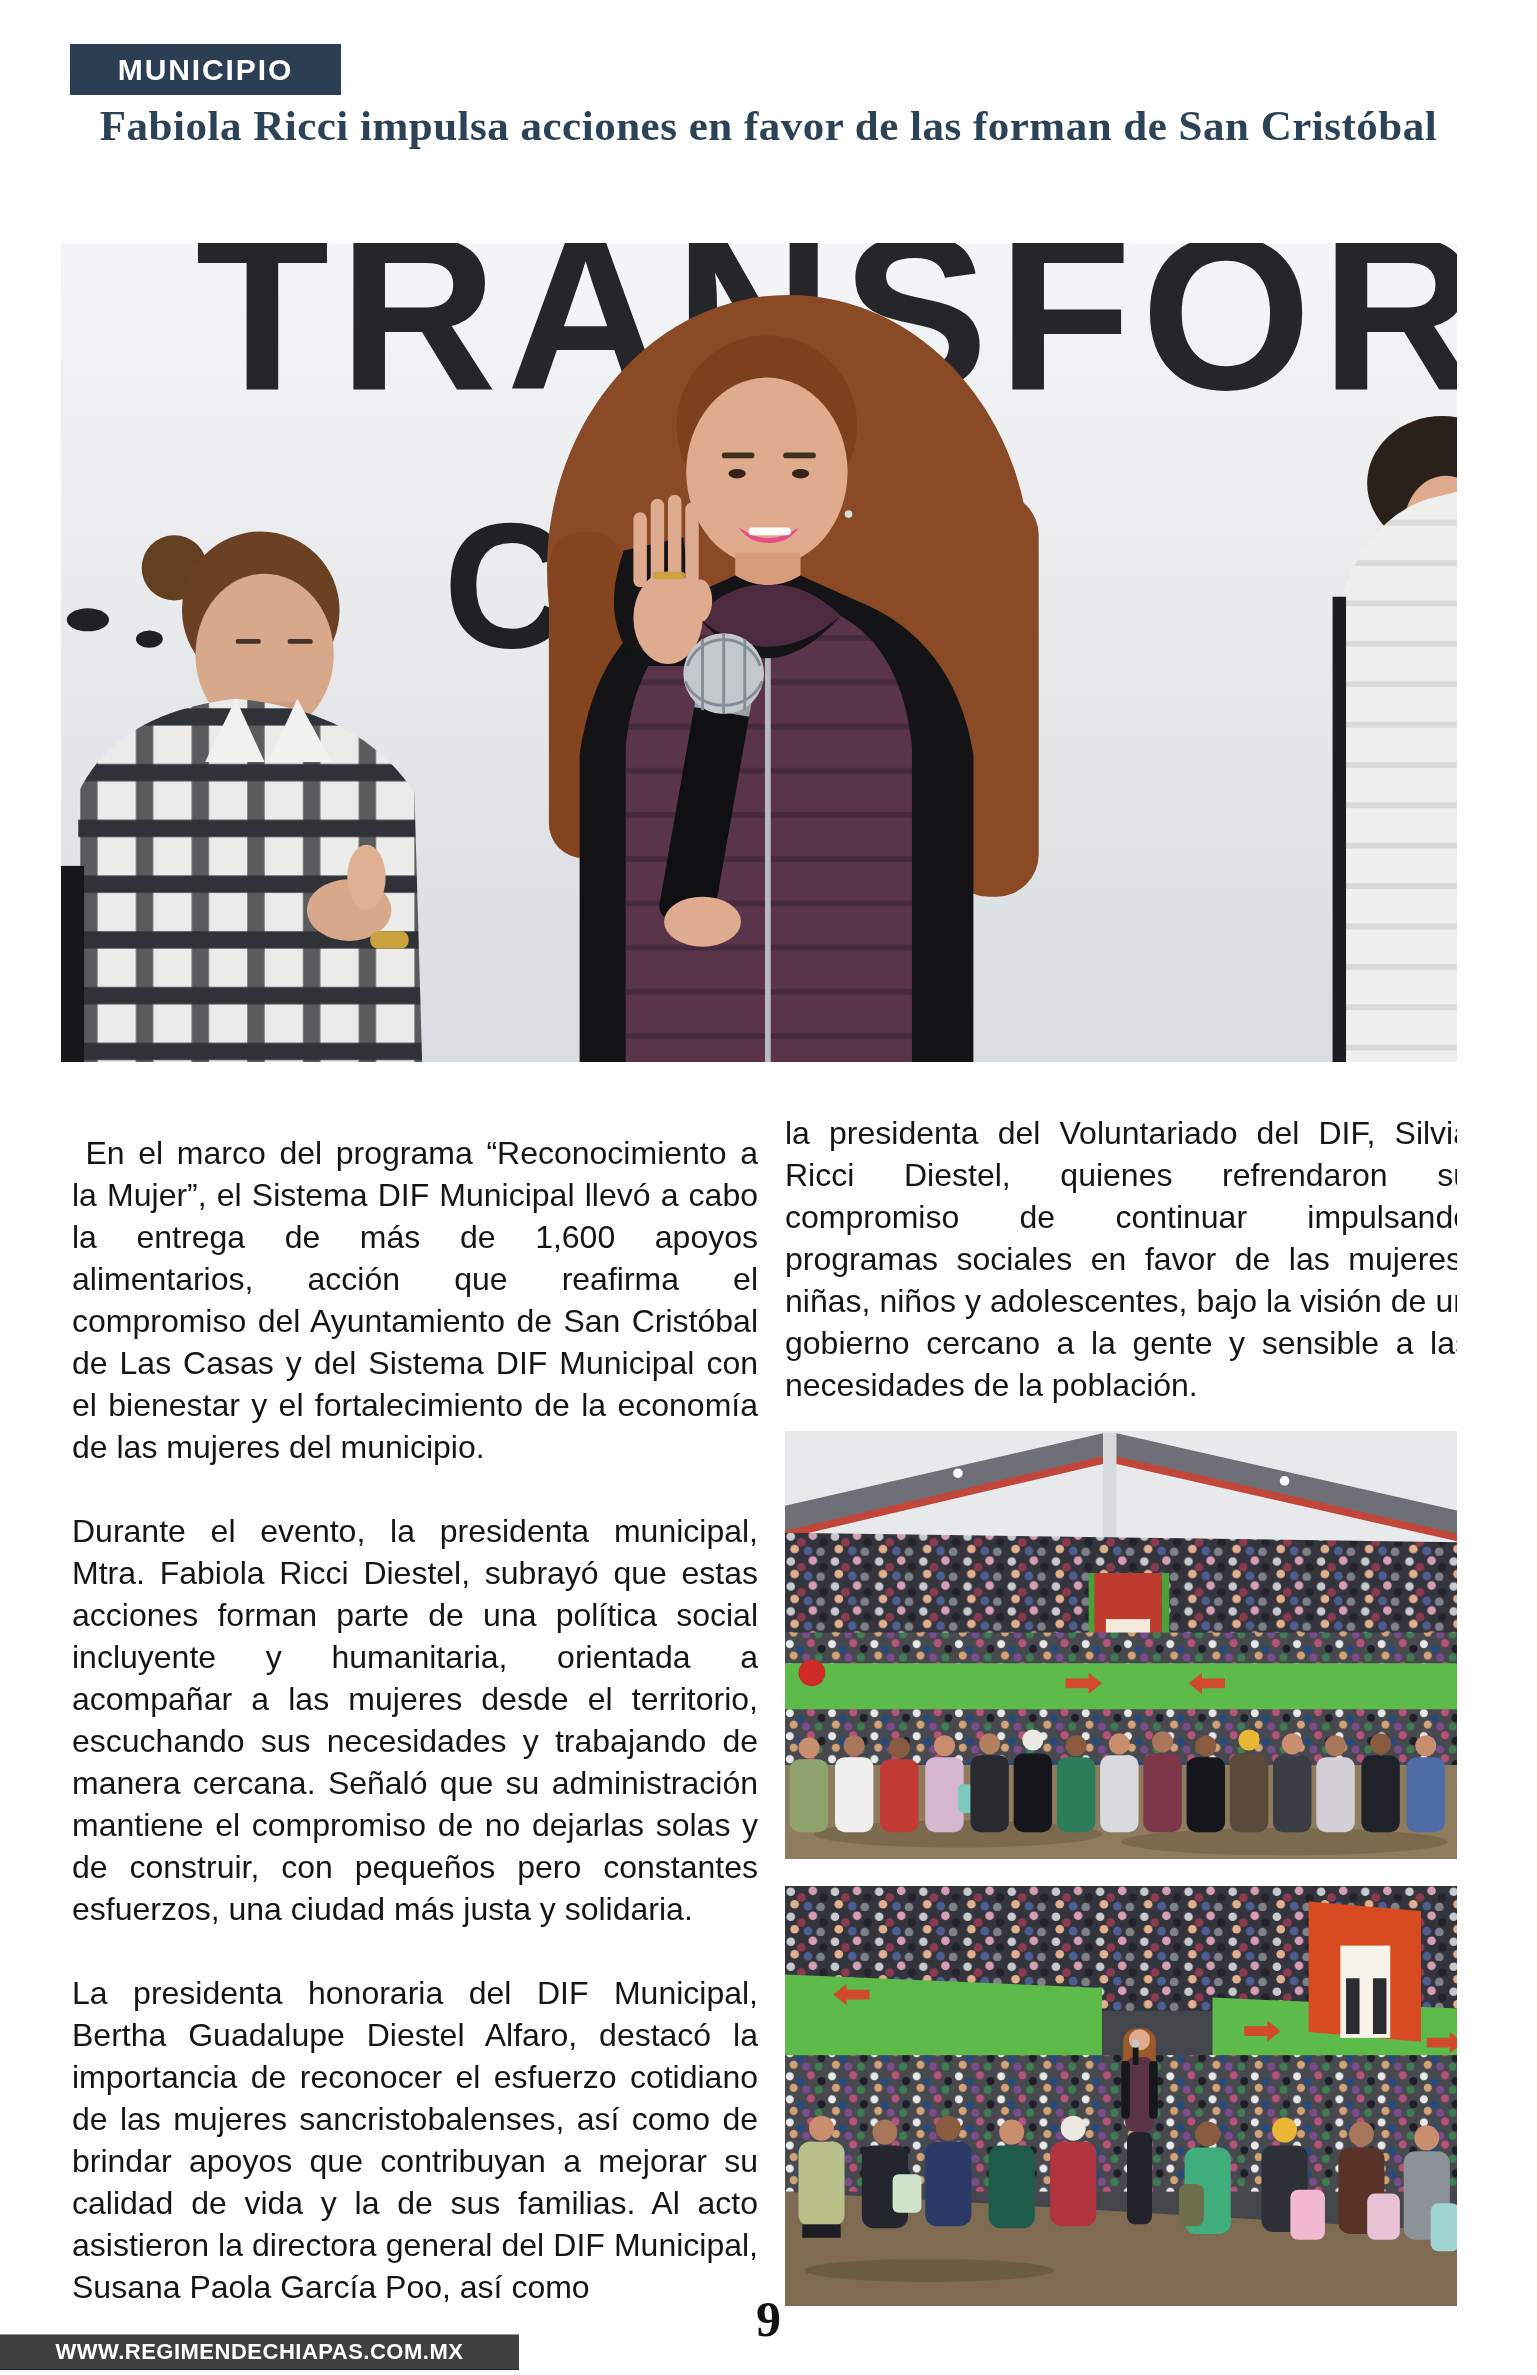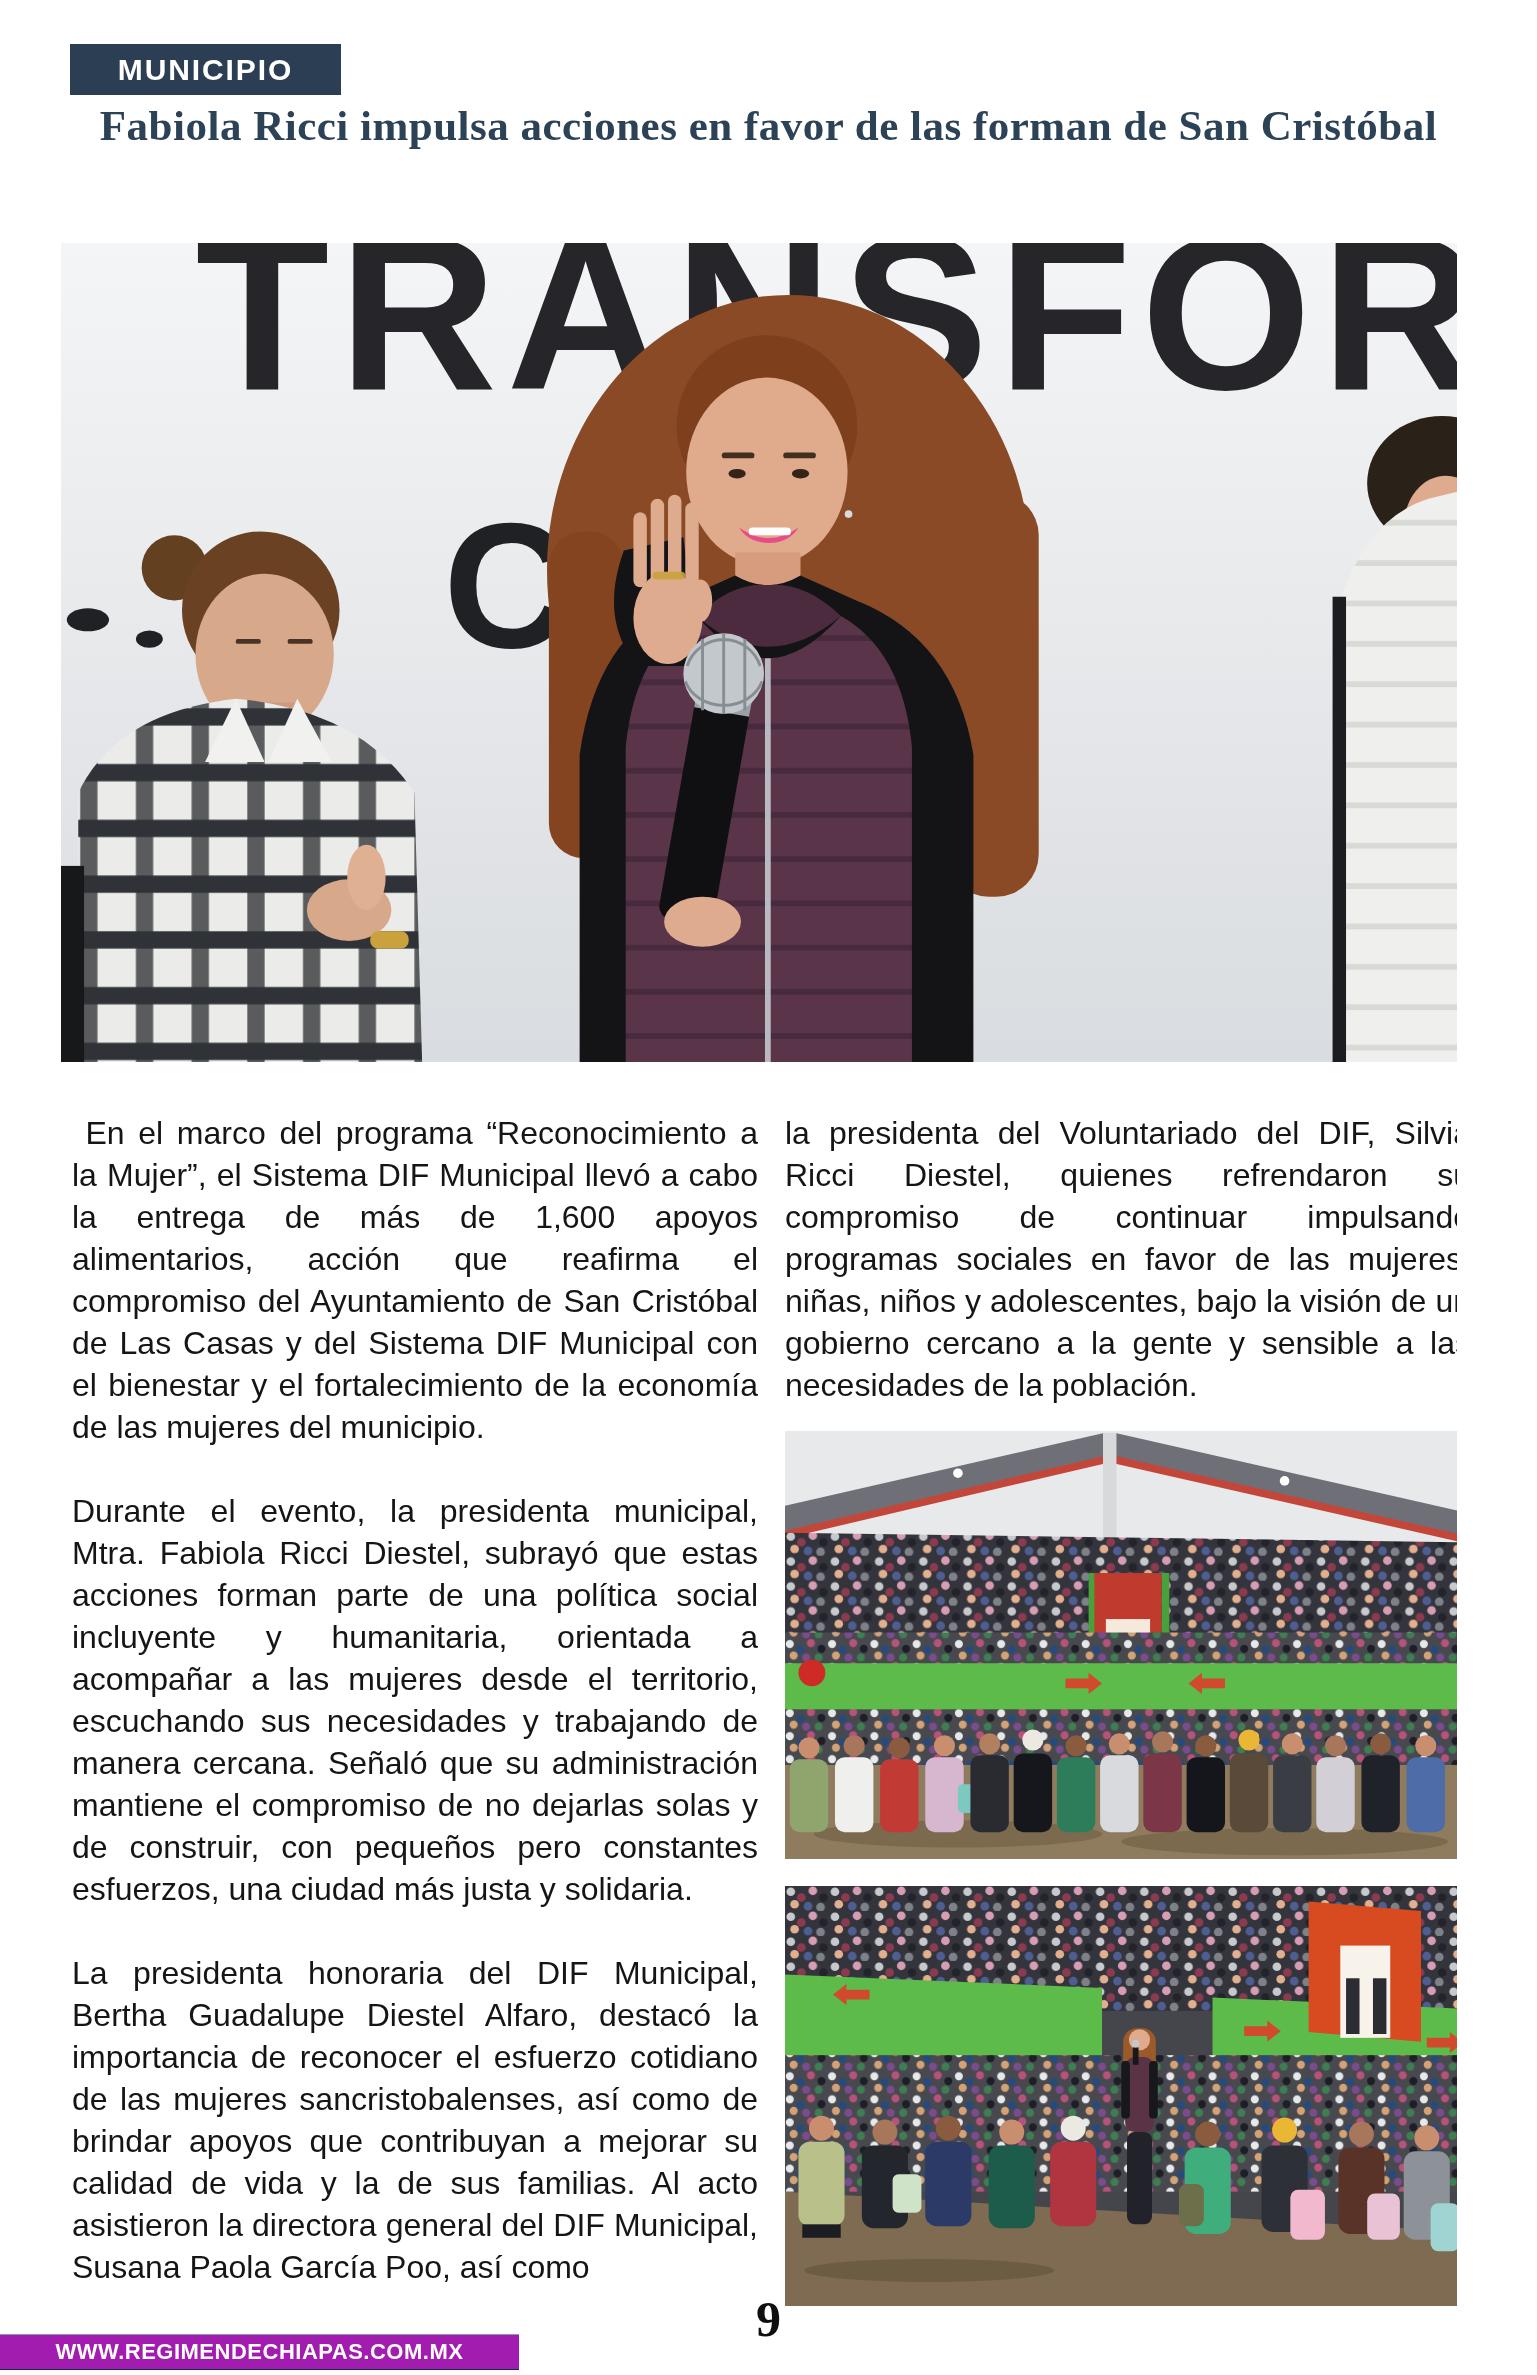--- a/index.html
+++ b/index.html
@@ -24,28 +24,28 @@
   .main-photo{left:61px;top:243px;width:1407px;height:819px;}
   .crowd-photo-1{left:785px;top:1431px;width:685px;height:428px;}
   .crowd-photo-2{left:785px;top:1886px;width:685px;height:420px;}
   .col{position:absolute;top:1112px;width:686px;}
   .col-left{left:72px;}
   .col-right{left:785px;}
   .col p{
     margin:0 0 42px 0;font-size:32px;line-height:42px;color:#151515;
     text-align:justify;hyphens:auto;-webkit-hyphens:auto;
   }
-  .col-left p:first-child{text-indent:13.4px;}
+  .col-left p:first-child{text-indent:13.4px;margin-top:20px;}
   .page-number{
     position:absolute;left:728px;top:2290px;width:81px;text-align:center;
     font-family:"Liberation Serif",serif;font-weight:700;font-size:50px;color:#0f0f0f;
   }
   .footer-bar{
     position:absolute;left:0;top:2334px;width:519px;height:36px;
-    background:#a21caf;border-top:1.9px solid #8f9bad;border-bottom:1.9px solid #1b2940;
+    background:#404040;border-top:1.9px solid #8f9bad;border-bottom:1.9px solid #1b2940;
     display:flex;align-items:center;justify-content:center;box-sizing:border-box;
   }
   .footer-bar span{
     color:#ffffff;font-weight:bold;font-size:22px;letter-spacing:0.5px;white-space:nowrap;
   }
 </style>
 </head>
 <body>
 
 <div class="page">

